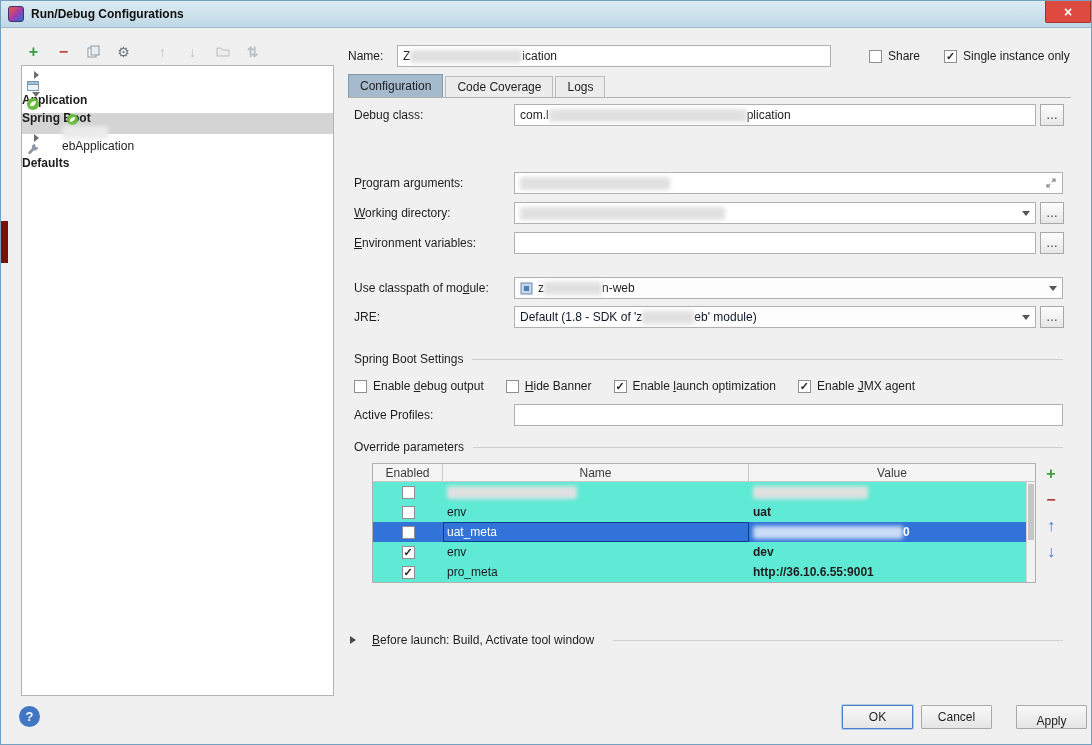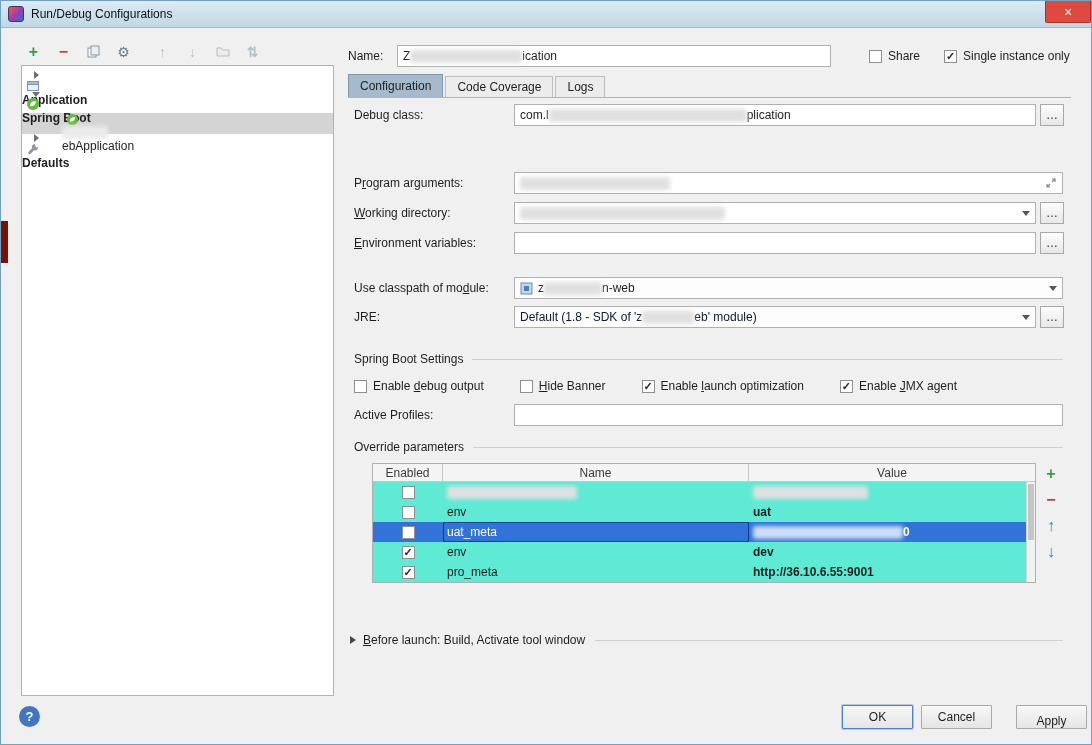--- a/index.html
+++ b/index.html
@@ -3,21 +3,21 @@
 <meta charset="utf-8">
 <style>
   html,body{margin:0;padding:0;background:#9e9e9e;}
   *{box-sizing:border-box;}
   .window{position:relative;width:1092px;height:745px;background:#f0f0f0;border:1px solid #74a1bd;
           font-family:"Liberation Sans",sans-serif;font-size:12px;color:#1e1e1e;overflow:hidden;}
 
   
   .titlebar{position:absolute;left:0;top:0;right:0;height:27px;
             background:linear-gradient(#dcebf3,#bfd8e5);border-bottom:1px solid #9cb8c8;
-            display:flex;align-items:center;padding-left:7px;}
+            display:flex;align-items:center;padding-left:7px;font-weight:bold;}
   .app-icon{width:16px;height:16px;border-radius:3px;margin-right:7px;
             background:linear-gradient(135deg,#e2574c 10%,#9b3bb5 55%,#2f6fd0 95%);
             border:1px solid #44306b;}
   .title{color:#101010;}
   .close-btn{position:absolute;top:0;right:0;width:46px;height:22px;background:#de4a40;
              border:1px solid #a8332b;border-top:none;display:flex;align-items:center;justify-content:center;
              color:#fff;font-size:14px;border-bottom-left-radius:2px;border-bottom-right-radius:2px;}
 
   .edge-artifact{position:absolute;left:0;top:220px;width:7px;height:42px;background:#7a1108;z-index:6;}
 
@@ -77,21 +77,21 @@
 
   .redact{display:inline-block;height:13px;background:#e0e0e0;border-radius:2px;filter:blur(2px);vertical-align:middle;flex:none;}
   .redact.on-gray{background:#ebebeb;}
   .redact.on-blue{background:rgba(255,255,255,.75);}
 
   
   .sep{position:absolute;left:0;width:723px;height:16px;display:flex;align-items:center;}
   .sep .stxt{padding-left:6px;flex:none;}
   .sline{flex:1;height:1px;background:#cfcfcf;margin-left:9px;margin-right:8px;}
 
-  .cbrow{position:absolute;left:0;width:723px;height:16px;display:flex;align-items:center;padding-left:6px;gap:36px;}
+  .cbrow{position:absolute;left:0;width:723px;height:16px;display:flex;align-items:center;padding-left:6px;gap:22px;}
 
   
   .otable{position:absolute;left:24px;top:424px;width:664px;background:#5eead4;border:1px solid #b0b0b0;}
   .thead{display:flex;height:18px;background:#f4f4f4;border-bottom:1px solid #c8c8c8;color:#3c3c3c;}
   .th{display:flex;align-items:center;justify-content:center;border-right:1px solid #c8c8c8;}
   .th:last-child{border-right:none;}
   .col-en{width:70px;flex:none;} .col-name{width:306px;flex:none;} .col-val{flex:1;}
   .trowt{display:flex;height:20px;align-items:center;}
   .td-en{width:70px;display:flex;justify-content:center;flex:none;}
   .td-name{width:306px;padding-left:4px;flex:none;height:20px;display:flex;align-items:center;}
@@ -99,21 +99,21 @@
   .trowt.selected{background:#3273d9;color:#fff;}
   .trowt.selected .td-name{box-shadow:inset 0 0 0 1px #0c3e8e;}
   .vsb{position:absolute;right:0;top:18px;bottom:0;width:9px;background:#f2f2f2;border-left:1px solid #d6d6d6;}
   .vsb-thumb{position:absolute;left:1px;right:1px;top:2px;height:56px;background:#c6c6c6;}
 
   .side-tools{position:absolute;left:694px;top:426px;display:flex;flex-direction:column;gap:8px;}
   .sbtn{width:18px;height:18px;display:flex;align-items:center;justify-content:center;font-size:16px;font-weight:bold;line-height:1;}
   .s-green{color:#3a9e3f;} .s-red{color:#b0413c;} .s-blue{color:#3c78c9;}
 
   
-  .bl{position:absolute;left:0;top:592px;width:715px;height:18px;display:flex;align-items:center;}
+  .bl{position:absolute;left:0;top:592px;width:715px;height:18px;display:flex;align-items:center;gap:9px;}
   .bl-tri{width:0;height:0;border-left:6px solid #4a4a4a;border-top:4px solid transparent;border-bottom:4px solid transparent;margin:0 7px 0 2px;}
   .bl-line{flex:1;height:1px;background:#d0d0d0;margin-left:10px;}
 
   
   .help{position:absolute;left:18px;top:705px;width:21px;height:21px;border-radius:50%;background:#4076c2;
         color:#fff;display:flex;align-items:center;justify-content:center;font-weight:bold;font-size:13px;}
   .btn{position:absolute;top:704px;height:24px;width:71px;background:linear-gradient(#f8f8f8,#e5e5e5);
        border:1px solid #a9a9a9;display:flex;align-items:center;justify-content:center;border-radius:1px;}
   .btn.ok{left:841px;border:1px solid #4a80cc;box-shadow:0 0 0 1px rgba(90,140,210,.4);}
   .btn.cancel{left:920px;}

